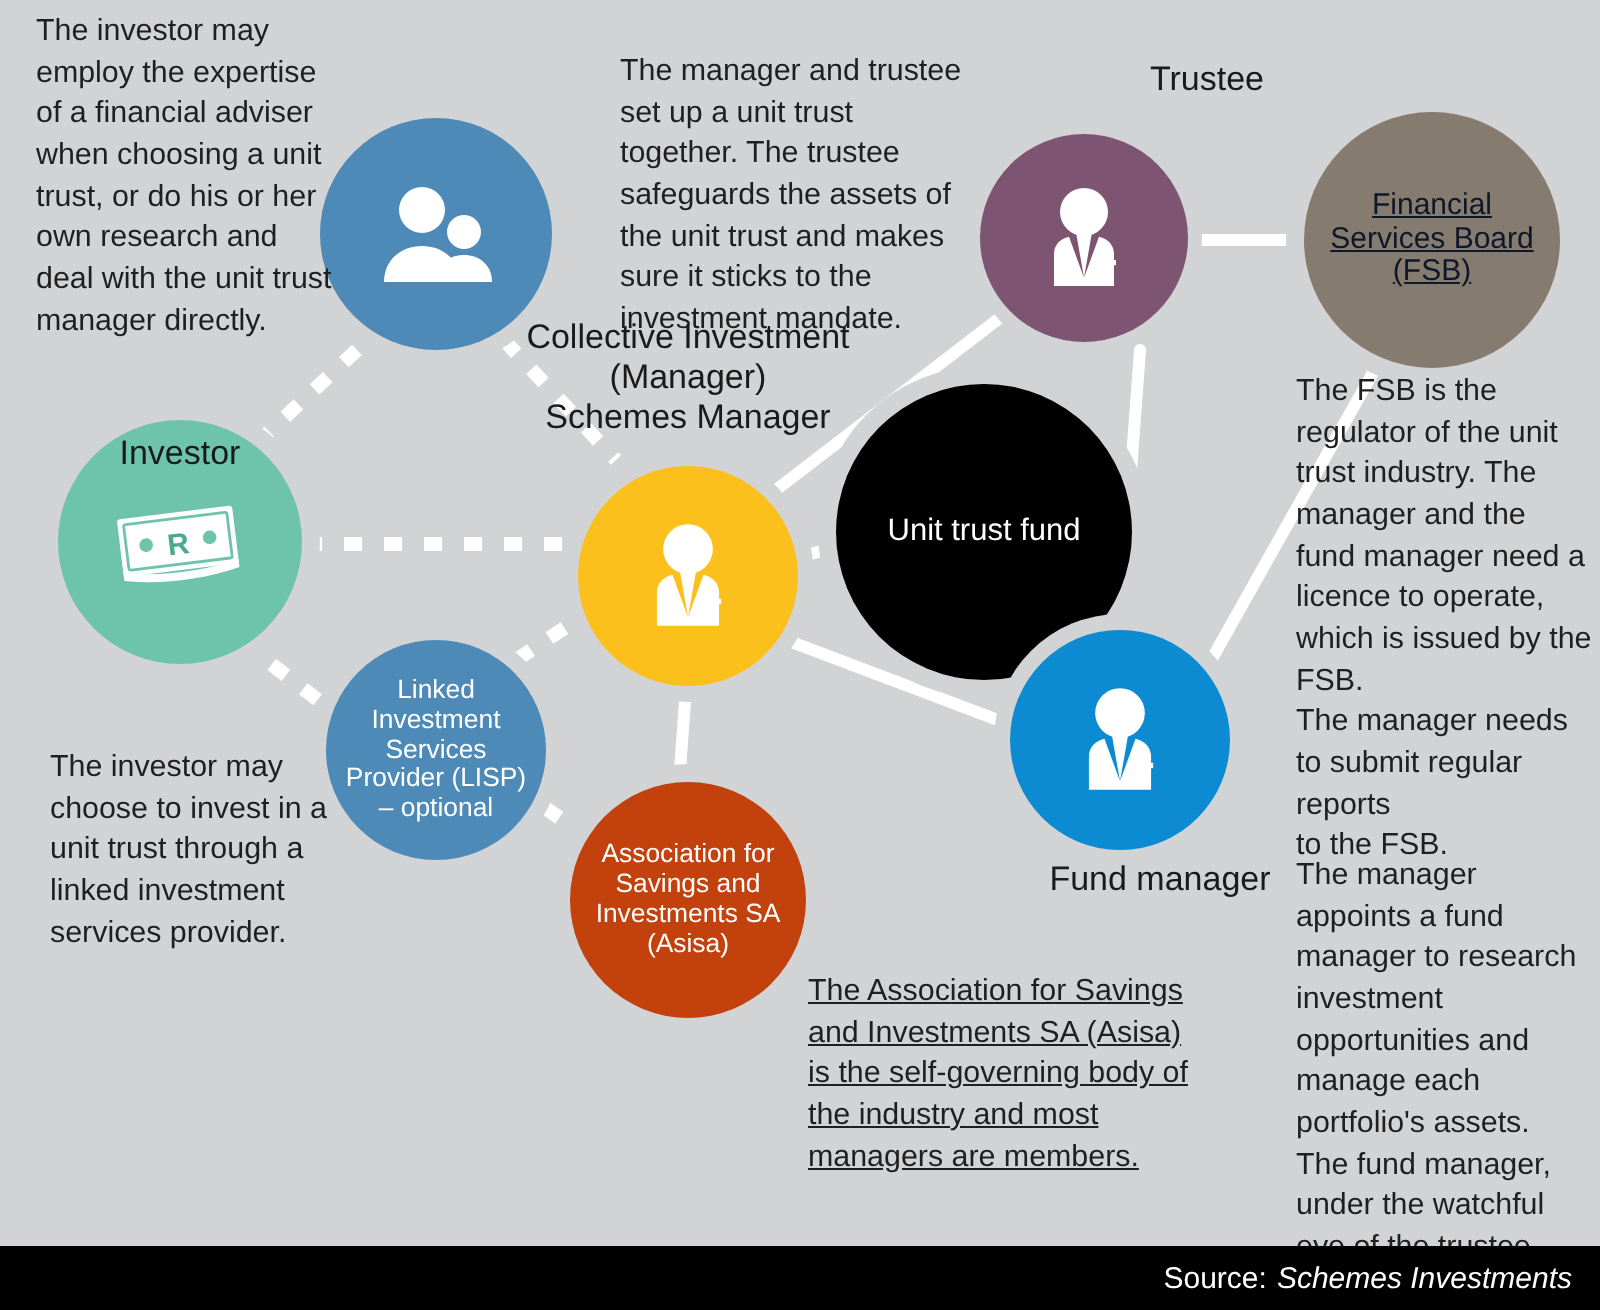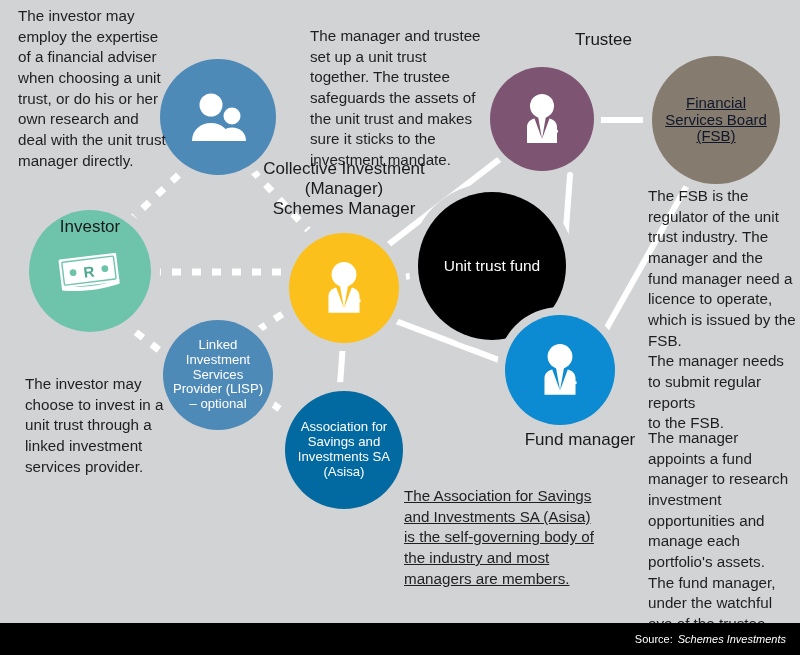--- a/index.html
+++ b/index.html
@@ -21,21 +21,21 @@
         line-height:1.12;}
 
   .caption{position:absolute;color:#1a1a1a;text-align:center;
         font-size:17px;line-height:1.18;white-space:nowrap;}
 
   .note{position:absolute;color:#1f1f1f;font-size:15.2px;line-height:1.36;}
 
   .footer{position:absolute;left:0;bottom:0;width:800px;height:32px;
         background:#000;color:#fff;display:flex;align-items:center;
         justify-content:flex-end;padding-right:14px;box-sizing:border-box;
-        font-size:11px;}
+        font-size:15px;}
   .footer .src-lbl{margin-right:5px;}
   .footer .src-val{font-style:italic;}
 
   .icon-svg{display:block;}
 </style>
 </head>
 <body>
 
 <div id="stage">
 
@@ -141,21 +141,21 @@
     </div>
   </div>
 
   <div class="node" style="left:409px;top:183px;width:166px;height:166px;">
     <div class="disc" style="width:148px;height:148px;background:#000000;color:#ffffff;font-size:15.5px;">
       <span>Unit trust fund</span>
     </div>
   </div>
 
   <div class="node" style="left:276px;top:382px;width:136px;height:136px;">
-    <div class="disc" style="width:118px;height:118px;background:#0369a1;color:#ffffff;font-size:13.2px;">
+    <div class="disc" style="width:118px;height:118px;background:#c2410c;color:#ffffff;font-size:13.2px;">
       <div>
         <div>Association for</div>
         <div>Savings and</div>
         <div>Investments SA</div>
         <div>(Asisa)</div>
       </div>
     </div>
   </div>
 
   <div class="node" style="left:497px;top:307px;width:126px;height:126px;">

